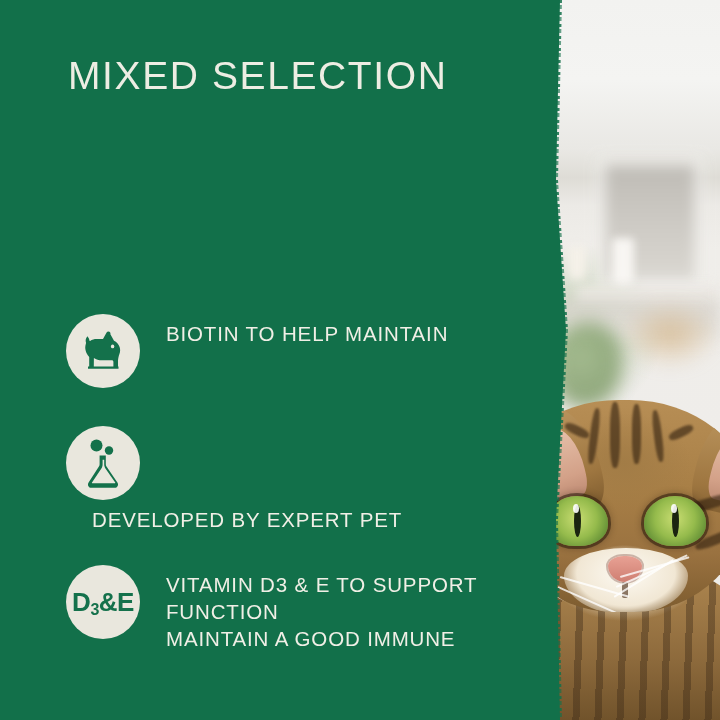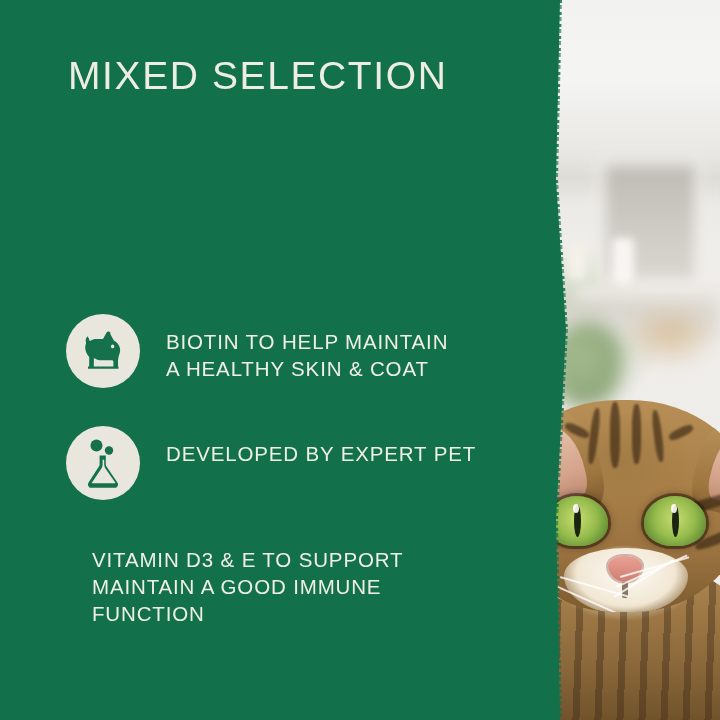--- a/index.html
+++ b/index.html
@@ -287,26 +287,25 @@
 
   .benefit-text {
     margin-left: 26px;
     padding-top: 6px;
     color: #F0EFE6;
     font-size: 20.5px;
     line-height: 27px;
     letter-spacing: .85px;
     text-transform: uppercase;
     font-weight: 400;
-    margin-top: 8px;
   }
   .benefit-text .ln { display: block; white-space: nowrap; }
 
   .b1 { margin-bottom: 38px; }
-  .b2 { margin-bottom: 32px; }
+  .b2 { margin-bottom: 32px; flex-direction: column; }
 </style>
 </head>
 <body>
 
 <div id="pack">
 
   <div class="photo-layer">
     <div class="photo-window"></div>
     <div class="photo-sill"></div>
     <div class="photo-counter"></div>
@@ -367,39 +366,41 @@
     <div class="benefit b1">
       <div class="badge">
         <svg width="52" height="52" viewBox="0 0 52 52" aria-hidden="true">
           <path fill="#14714B" d="M33.4 9.2l3.6 6.6c2.6 1.2 4.6 3.3 5.6 6.1.8 2.3.7 4.6-.1 6.9-1 2.9-1.5 5.1-1.5 7.5v6.3h-4.6v-5.6c0-1.1-.6-1.7-1.7-1.7h-9.9c-3 0-5.6-.8-7.9-2.4l-.1 9.7h-4.6V32c-1.7-1.7-2.9-3.8-3.5-6.2-.6-2.3-.6-4.5.1-6.8.3-1 .3-1 .1-1.8-.5-1.9-.2-3.7 1-5.3.3-.4.6-.4.9-.1.9 1.1 1.5 2.4 1.7 3.8.1.6.1.6.6.3 2-1.2 4.2-1.8 6.6-1.8h6.3l3.6-6.6c.4-.7 1-1 1.8-1s1.4.3 1.8 1c.3.6.3 1.1.2 1.7z"></path>
           <ellipse fill="#E9E7DD" cx="35.6" cy="21.4" rx="1.7" ry="1.9"></ellipse>
           <path fill="#14714B" d="M11 41.6h30.5v2.1H11z"></path>
         </svg>
       </div>
       <div class="benefit-text">
         <span class="ln">BIOTIN TO HELP MAINTAIN</span>
-        <span class="ln">A HEALTHY SKIN &amp; COAT</span>
       </div>
     </div>
 
     <div class="benefit b2">
       <div class="badge">
         <svg width="48" height="50" viewBox="0 0 48 50" aria-hidden="true">
           <circle fill="#14714B" cx="17.5" cy="7.5" r="6"></circle>
           <circle fill="#14714B" cx="30" cy="12.5" r="4.2"></circle>
           <path fill="#14714B" d="M20.6 17.6h6.2v8.6c0 .9.2 1.7.7 2.4l10.9 15.8c1.6 2.3 0 5.4-2.8 5.4H12.4c-2.8 0-4.4-3.1-2.8-5.4l10.3-15.8c.5-.7.7-1.5.7-2.4v-8.6zm3.1 4.1h-.1v4.5c0 1.7-.4 3.1-1.4 4.5L13 44.4c-.3.4 0 .9.5.9h22.2c.5 0 .8-.5.5-.9l-9.6-13.7c-.9-1.4-1.4-2.8-1.4-4.5v-4.5h-1.5z"></path>
         </svg>
       </div>
       <div class="benefit-text">
         <span class="ln">DEVELOPED BY EXPERT PET</span>
       </div>
     </div>
 
     <div class="benefit">
+      <div class="badge">
+        <span class="badge-text"><span>D</span><sub>3</sub><span>&amp;E</span></span>
+      </div>
       <div class="benefit-text">
         <span class="ln">VITAMIN D3 &amp; E TO SUPPORT</span>
+        <span class="ln">FUNCTION</span>
         <span class="ln">MAINTAIN A GOOD IMMUNE</span>
-        <span class="ln">FUNCTION</span>
       </div>
     </div>
 
   </div>
 </div>
 
 </body></html>

